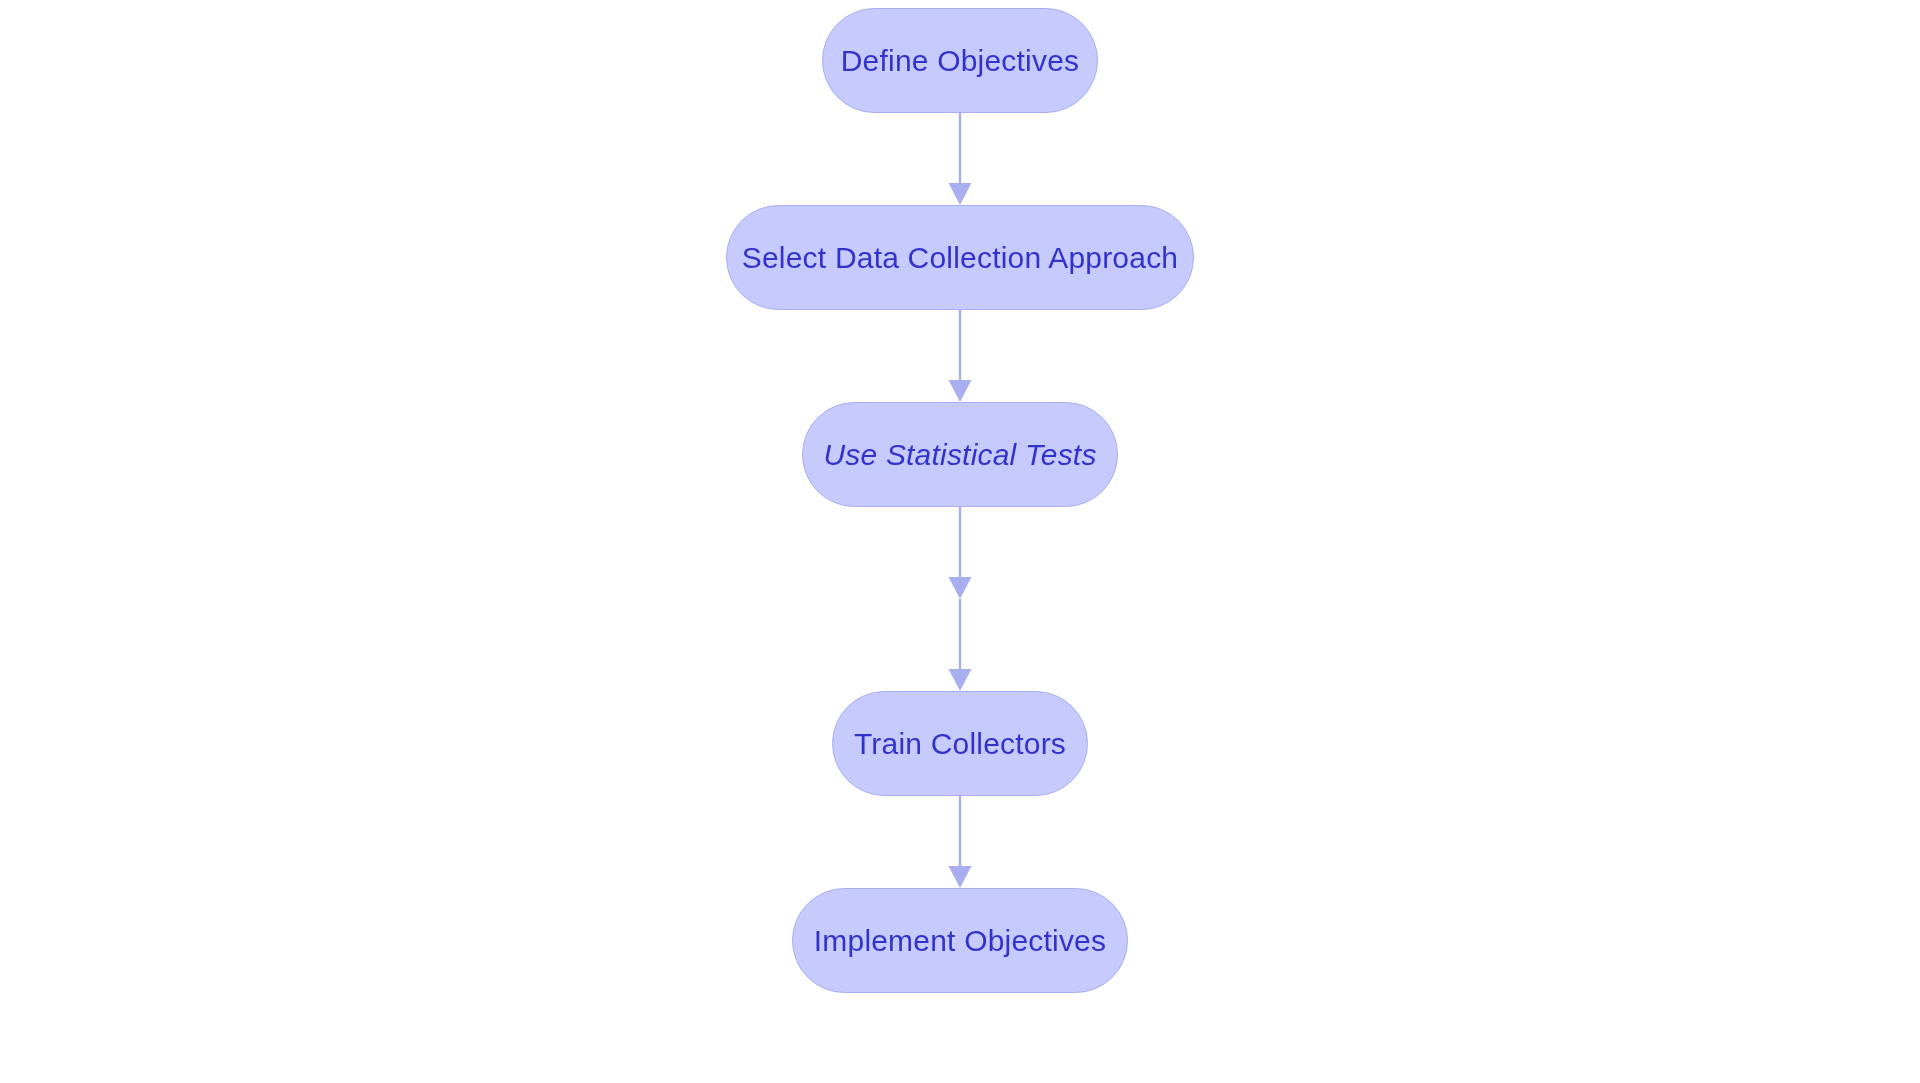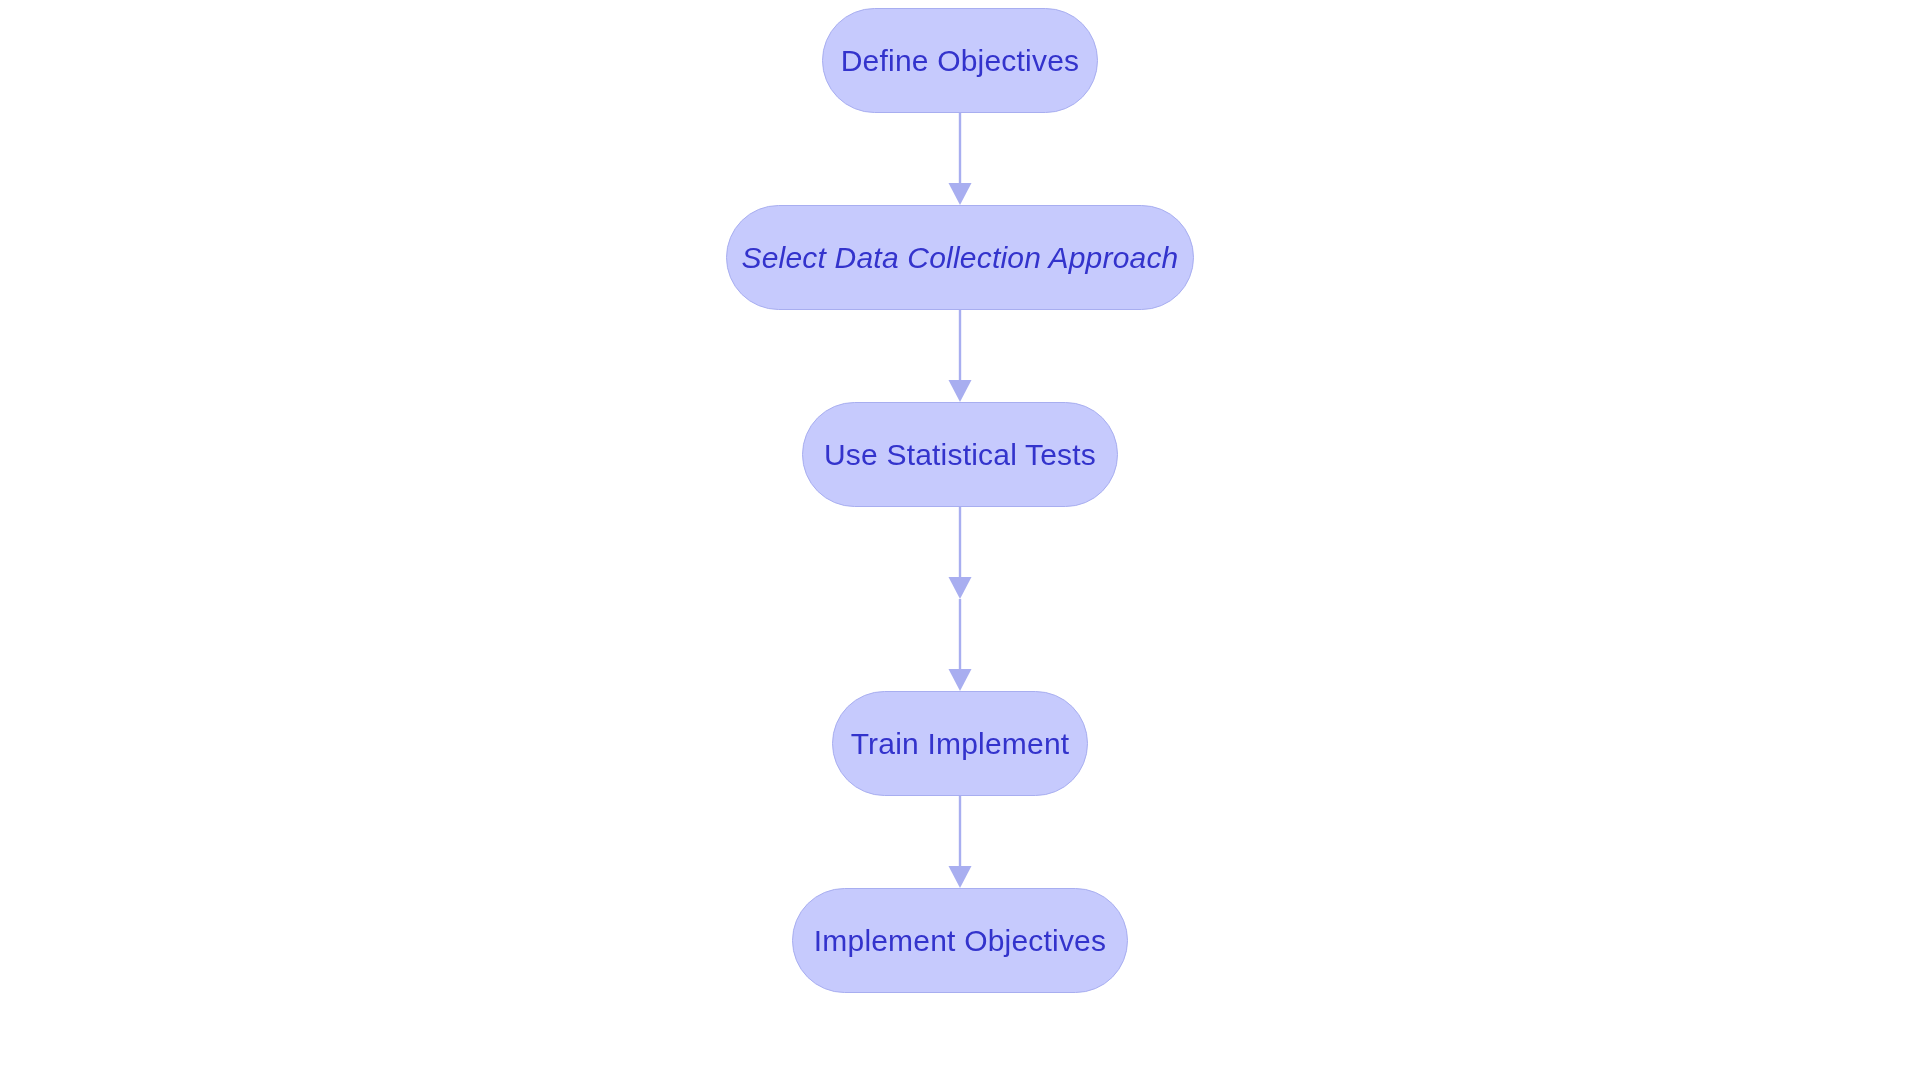--- a/index.html
+++ b/index.html
@@ -49,22 +49,22 @@
     font-size: 30px;
     font-weight: 400;
     letter-spacing: 0.2px;
     white-space: nowrap;
     line-height: 1;
     font-family: "Liberation Sans", sans-serif;
   }
 
   
   .flow-node.n0 { width: 276px; }
-  .flow-node.n1 { width: 468px; font-style: italic; }
-  .flow-node.n2 { width: 316px; }
+  .flow-node.n1 { width: 468px; }
+  .flow-node.n2 { width: 316px; font-style: italic; }
   .flow-node.n3 { width: 256px; }
   .flow-node.n4 { width: 256px; }
   .flow-node.n5 { width: 336px; }
 
   .flow-connector {
     width: 40px;
     height: 92px;
     flex: none;
     display: block;
   }
@@ -106,21 +106,21 @@
       <polygon points="20,92 8.5,70 31.5,70" fill="#a8aef0"></polygon>
     </svg>
 
 
     <svg class="flow-connector" viewBox="0 0 40 92">
       <line x1="20" y1="0" x2="20" y2="74" stroke="#a8aef0" stroke-width="2.4"></line>
       <polygon points="20,92 8.5,70 31.5,70" fill="#a8aef0"></polygon>
     </svg>
 
     <div class="flow-node n4">
-      <span class="flow-node-label">Train Implement</span>
+      <span class="flow-node-label">Train Collectors</span>
     </div>
 
     <svg class="flow-connector" viewBox="0 0 40 92">
       <line x1="20" y1="0" x2="20" y2="74" stroke="#a8aef0" stroke-width="2.4"></line>
       <polygon points="20,92 8.5,70 31.5,70" fill="#a8aef0"></polygon>
     </svg>
 
     <div class="flow-node n5">
       <span class="flow-node-label">Implement Objectives</span>
     </div>

